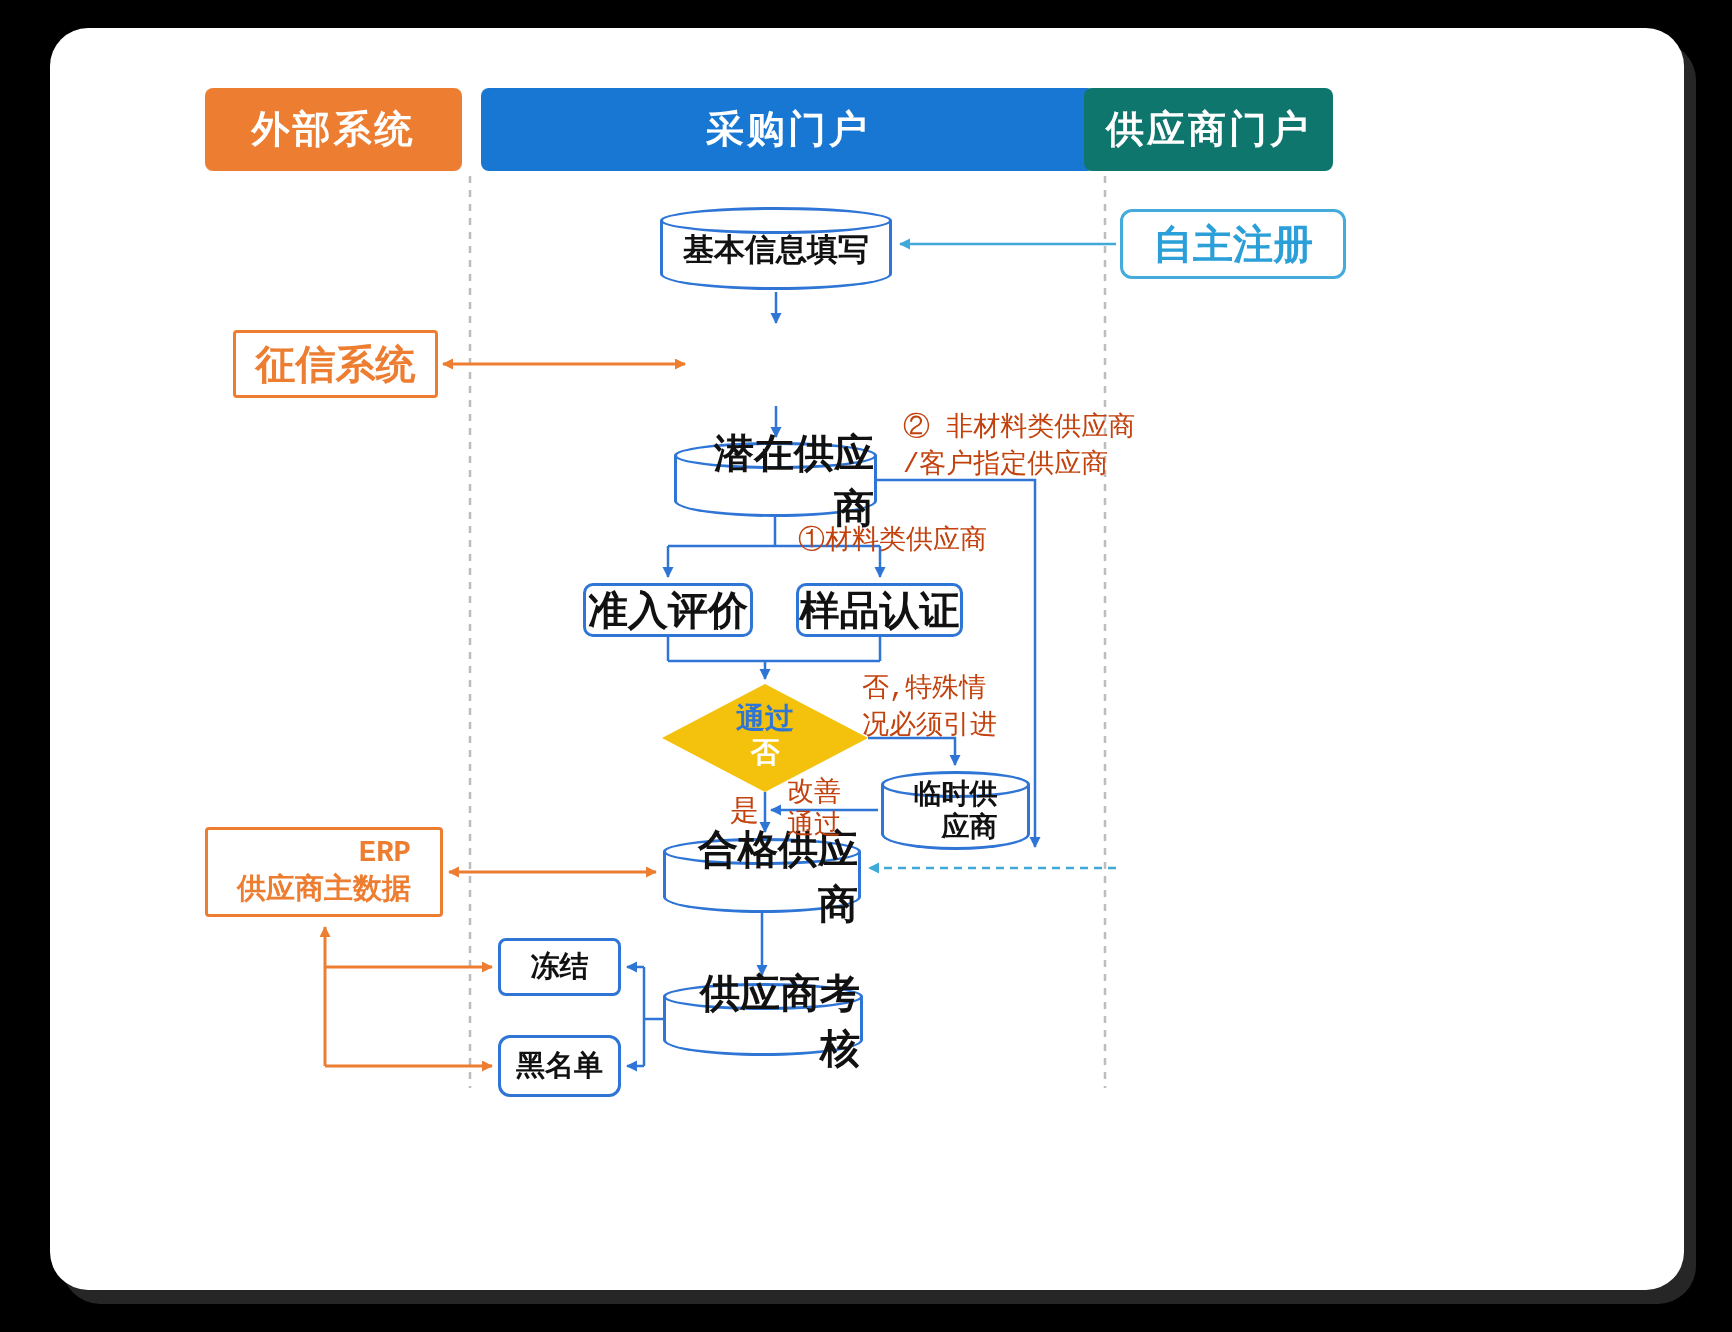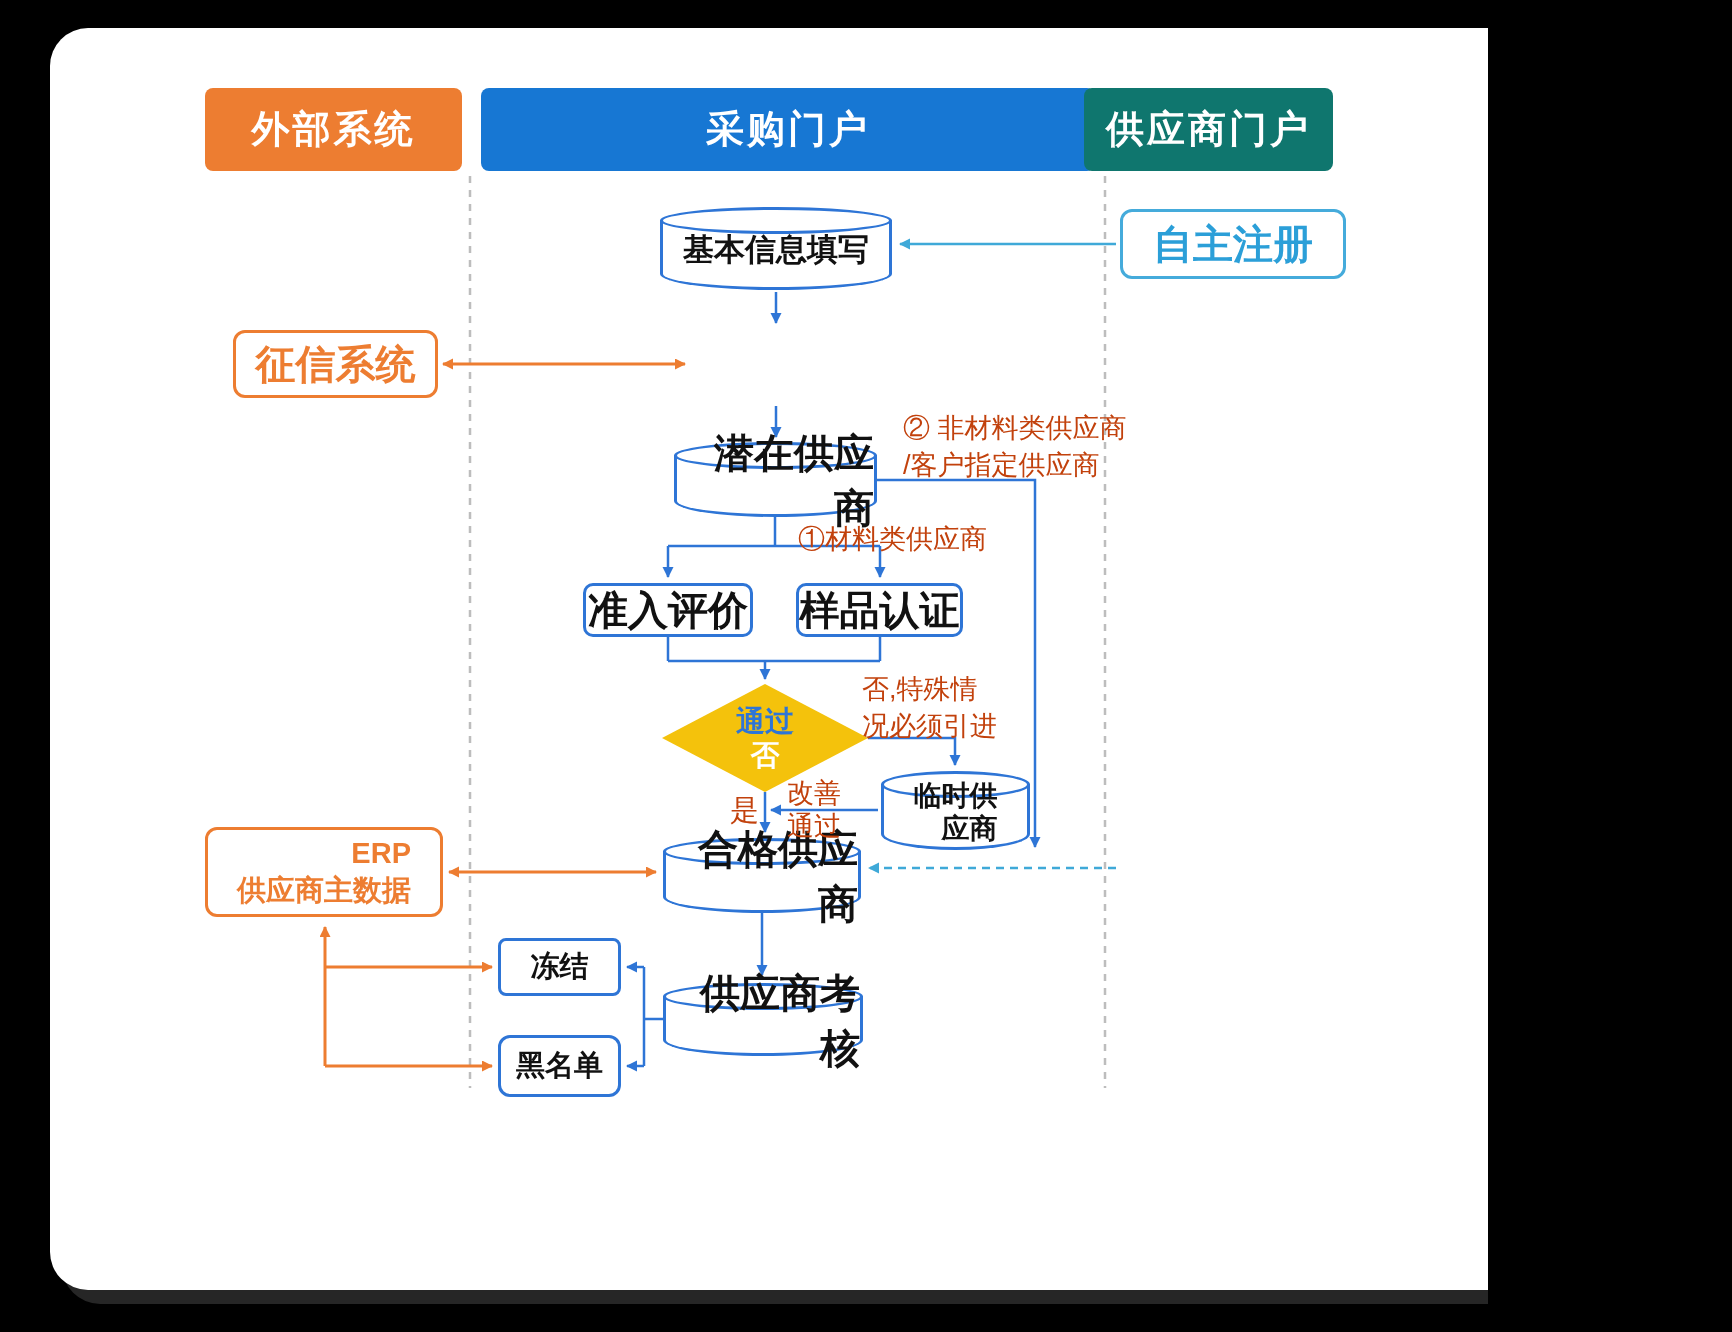--- a/index.html
+++ b/index.html
@@ -1,31 +1,31 @@
 <!DOCTYPE html>
 <html><head>
 <meta charset="utf-8">
 <style>
   html,body{margin:0;padding:0;background:#000;}
-  #stage{position:relative;width:1488px;height:1332px;background:#000;
-    font-family:Liberation Sans, sans-serif;overflow:hidden;}
+  #stage{position:relative;width:1732px;height:1332px;background:#000;
+    font-family:Liberation Mono, monospace;overflow:hidden;}
   .card{position:absolute;left:50px;top:28px;width:1634px;height:1262px;background:#fff;
     border-radius:38px;box-shadow:12px 14px 0 rgba(110,110,110,.35);z-index:0;}
   #connector-layer{position:absolute;left:0;top:0;z-index:1;pointer-events:none;}
   .lane-hdr{position:absolute;z-index:2;display:flex;align-items:center;justify-content:center;
     color:#fff;font-weight:bold;font-size:38px;letter-spacing:3px;border-radius:8px;}
   .node{position:absolute;z-index:2;display:flex;align-items:center;justify-content:center;
     text-align:right;background:#fff;box-sizing:border-box;}
   .nlabel{position:relative;z-index:1;font-weight:bold;color:#111;font-size:40px;}
   .cylinder{border:3px solid #2E75D6;border-top:none;border-radius:0 0 50% 50%/0 0 16px 16px;}
   .cylinder::before{content:"";position:absolute;left:-3px;right:-3px;top:-13px;height:27px;
     background:#fff;border:3px solid #2E75D6;border-radius:50%;box-sizing:border-box;}
   .cylinder .nlabel{margin-top:-8px;}
   .rect-blue{border:3px solid #2E75D6;border-radius:10px;}
-  .rect-orange{border:3px solid #ED7D31;border-radius:12px;}
+  .rect-orange{border:3px solid #ED7D31;border-radius:4px;}
   .rect-orange .nlabel{color:#ED7D31;}
   .rect-cyan{border:3px solid #45ABDB;border-radius:12px;}
   .rect-cyan .nlabel{color:#2B9FD8;}
   .diamond-wrap{position:absolute;z-index:2;}
   .diamond-shape{position:absolute;left:0;top:0;right:0;bottom:0;background:#F4C20C;
     clip-path:polygon(50% 0%,100% 50%,50% 100%,0% 50%);}
   .diamond-text{position:absolute;left:0;top:0;right:0;bottom:0;display:flex;flex-direction:column;
     align-items:center;justify-content:center;line-height:34px;font-weight:bold;font-size:29px;}
   .d-pass{color:#2E75D6;}
   .d-no{color:#fff;}

